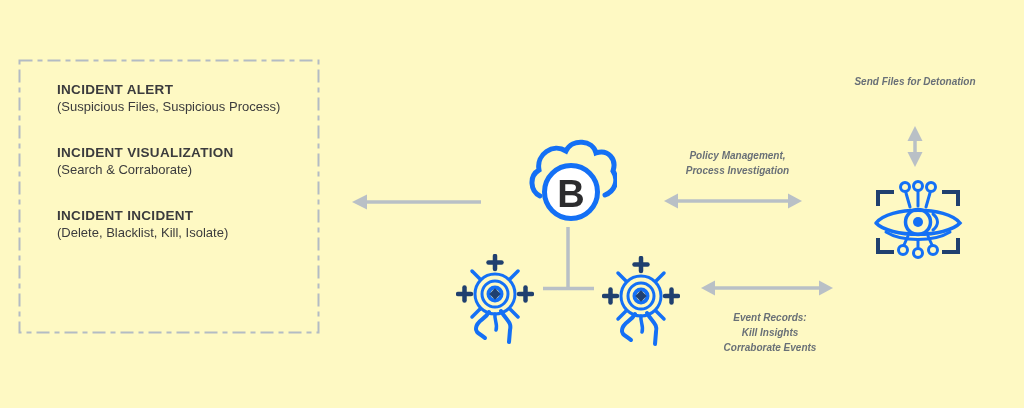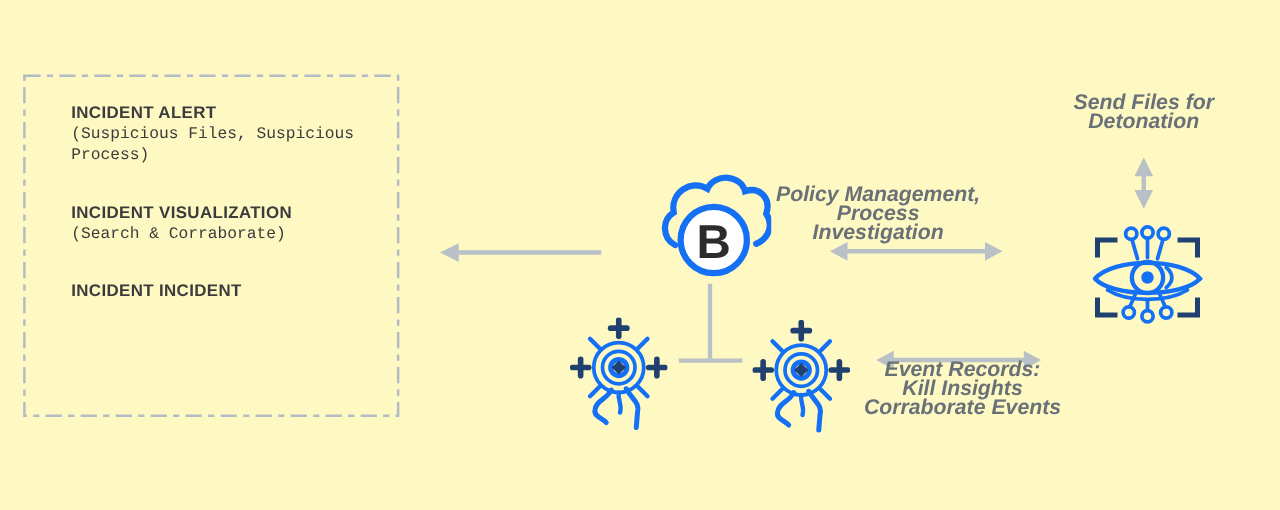--- a/index.html
+++ b/index.html
@@ -4,26 +4,26 @@
 <style>
   html,body{margin:0;padding:0;background:#fff;}
   .canvas{position:relative;width:1024px;height:408px;background:#fef9c3;overflow:hidden;
           font-family:"Liberation Sans",sans-serif;}
   svg{display:block;}
   .layer{position:absolute;left:0;top:0;}
   .panel{position:absolute;left:18px;top:59px;width:301px;height:274px;}
   .panel-content{position:absolute;left:39px;top:22px;}
   .panel-group{margin-bottom:29px;}
   .panel-title{font-size:13.5px;font-weight:bold;color:#3b3b3d;letter-spacing:.3px;line-height:17px;}
-  .panel-sub{font-size:13px;color:#3b3b3d;line-height:17px;font-family:Liberation Mono, monospace;}
-  .note{position:absolute;text-align:center;font-size:17px;font-style:italic;font-weight:600;
+  .panel-sub{font-size:13px;color:#3b3b3d;line-height:17px;}
+  .note{position:absolute;text-align:center;font-size:10px;font-style:italic;font-weight:600;
         color:#697077;line-height:15px;}
   .note-detonation{left:825px;top:74px;width:180px;}
-  .note-policy{left:615px;top:148px;width:175px;}
-  .note-events{left:685px;top:288px;width:170px;}
+  .note-policy{left:650px;top:148px;width:175px;}
+  .note-events{left:685px;top:310px;width:170px;}
   .icon{position:absolute;}
 </style>
 </head>
 <body>
 
 <div class="canvas">
 
   <svg class="layer" width="1024" height="408" viewBox="0 0 1024 408">
     <rect x="19.5" y="60.5" width="299" height="272" fill="none" stroke="#b3bcc4" stroke-width="2" stroke-dasharray="13 5 5 5"></rect>
 
@@ -61,20 +61,21 @@
       <div class="panel-group">
         <div class="panel-title">INCIDENT ALERT</div>
         <div class="panel-sub">(Suspicious Files, Suspicious Process)</div>
       </div>
       <div class="panel-group">
         <div class="panel-title">INCIDENT VISUALIZATION</div>
         <div class="panel-sub">(Search &amp; Corraborate)</div>
       </div>
       <div class="panel-group">
         <div class="panel-title">INCIDENT INCIDENT</div>
+        <div class="panel-sub">(Delete, Blacklist, Kill, Isolate)</div>
       </div>
     </div>
   </div>
 
   <svg class="icon" style="left:527px;top:134px;" width="90" height="96" viewBox="0 0 90 96">
     <path d="M13,62 C3,57 2,42 12,36 C9,20 26,9 39,17 C45,4 66,6 69,19 C81,15 90,25 86,37 C92,46 88,57 78,61" fill="none" stroke="#1470f5" stroke-width="5" stroke-linecap="round"></path>
     <circle cx="44" cy="58" r="26.5" fill="#ffffff" stroke="#1470f5" stroke-width="5"></circle>
     <text x="44" y="60" text-anchor="middle" dominant-baseline="central" font-family="Liberation Sans, sans-serif" font-size="38" font-weight="bold" fill="#2c2c2e">B</text>
   </svg>
 

